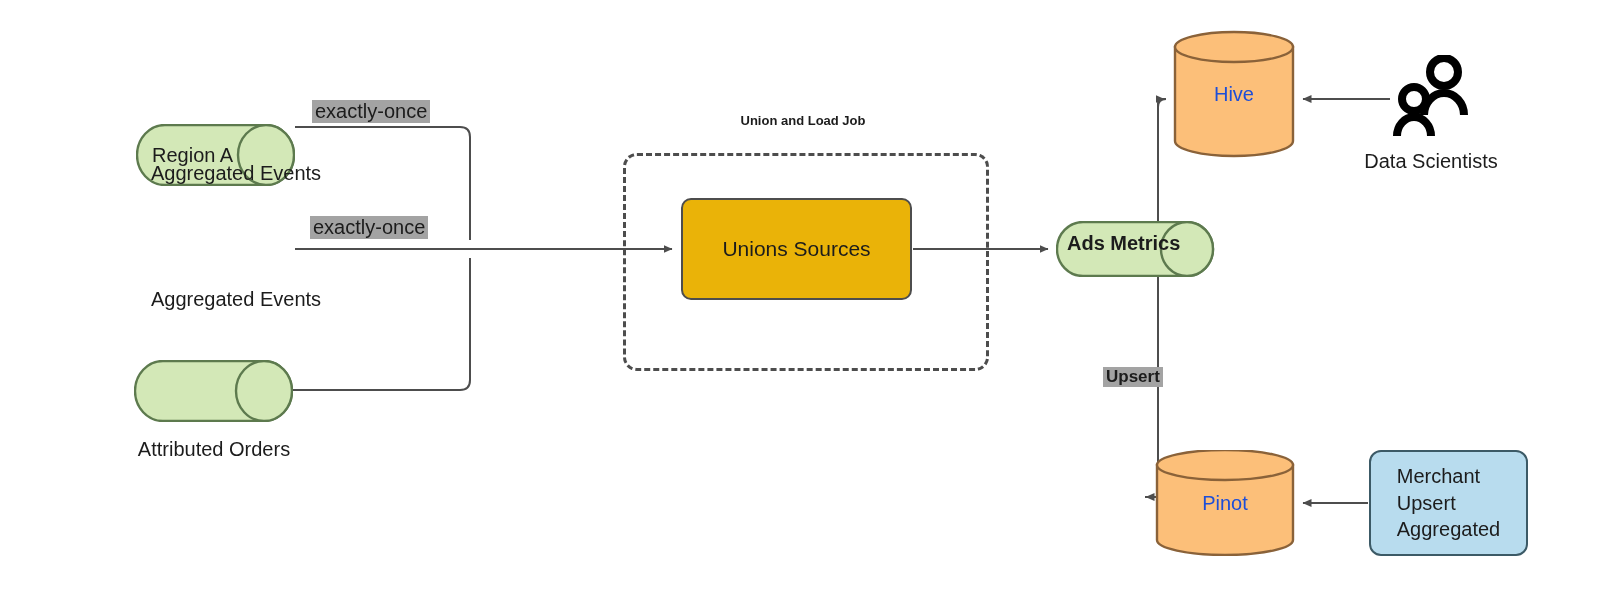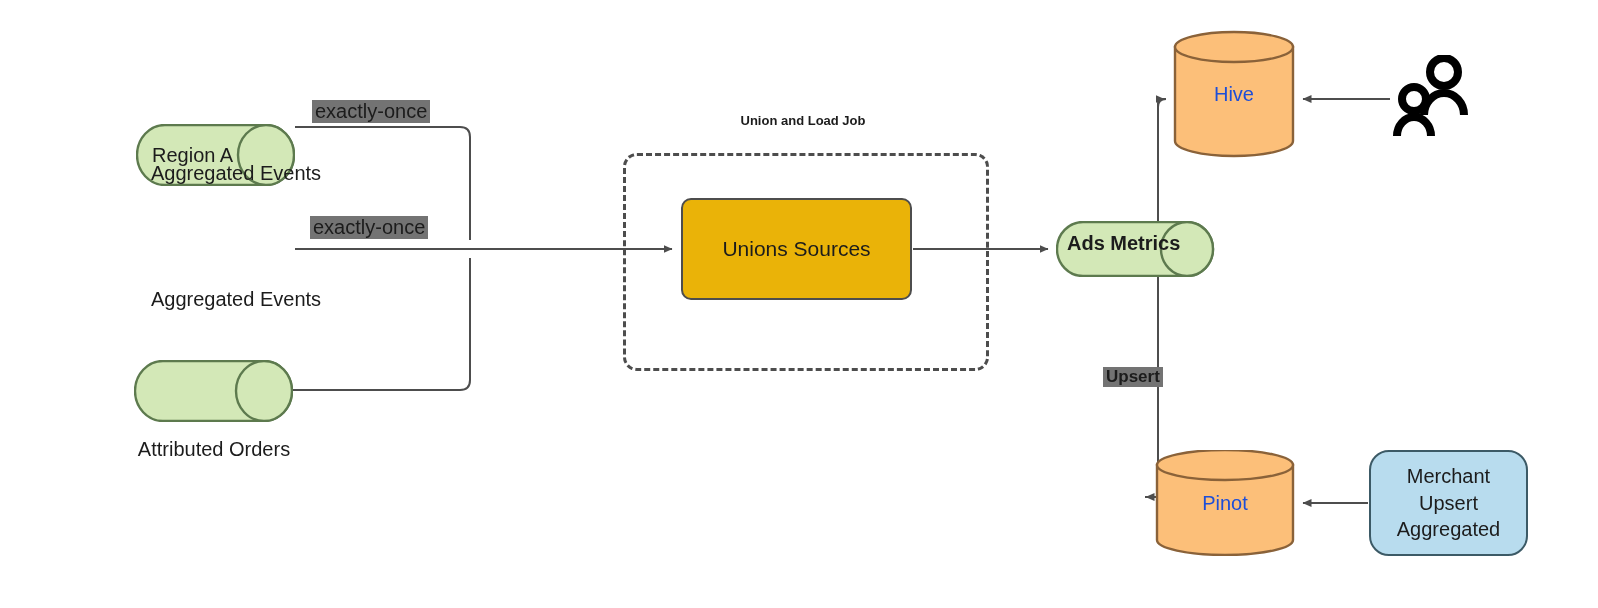--- a/index.html
+++ b/index.html
@@ -69,21 +69,21 @@
     color: #1c1c1c;
     white-space: nowrap;
     text-align: center;
   }
   
   .edge-label {
     position: absolute;
     font-size: 20px;
     color: #1c1c1c;
     white-space: nowrap;
-    background: #737373;
+    background: #a3a3a3;
     padding: 0 3px;
   }
   .edge-label.bold {
     font-weight: bold;
     font-size: 17px;
   }
   
   .group-box {
     position: absolute;
     border: 3px dashed #4d4d4d;
@@ -110,25 +110,25 @@
     justify-content: center;
     font-size: 21px;
     color: #1c1c1c;
   }
   
   .blue-box {
     position: absolute;
     box-sizing: border-box;
     background: #b8dcee;
     border: 2px solid #3c5a66;
-    border-radius: 20px;
+    border-radius: 12px;
     display: flex;
     align-items: center;
     justify-content: center;
-    text-align: center;
+    text-align: left;
     font-size: 20px;
     line-height: 1.32;
     color: #1c1c1c;
     padding: 4px 8px;
   }
   
   .actor { position: absolute; }
   .actor svg { display: block; }
 </style>
 </head>
@@ -208,20 +208,21 @@
   <div class="actor" style="left:1388px; top:55px; width:86px; height:84px;">
     <svg width="86" height="84" viewBox="0 0 86 84" xmlns="http://www.w3.org/2000/svg">
 
       <circle cx="56" cy="17" r="14" fill="none" stroke="#000000" stroke-width="8"></circle>
       <path d="M36,60 A20,22 0 0 1 76,60" fill="none" stroke="#000000" stroke-width="8" stroke-linecap="butt"></path>
 
       <circle cx="26" cy="44" r="12" fill="none" stroke="#000000" stroke-width="8"></circle>
       <path d="M9,81 A17,19 0 0 1 43,81" fill="none" stroke="#000000" stroke-width="8" stroke-linecap="butt"></path>
     </svg>
   </div>
+  <div class="caption" style="left:1336px; top:150px; width:190px;">Data Scientists</div>
 
   <div class="cyl-v" style="left:1155px; top:450px; width:140px; height:106px;">
     <svg width="140" height="106" viewBox="0 0 140 106" xmlns="http://www.w3.org/2000/svg">
       <path d="M2,15 V90 A68,15 0 0 0 138,90 V15 Z" fill="#fcbf79" stroke="#8a6239" stroke-width="2.4"></path>
       <ellipse cx="70" cy="15" rx="68" ry="15" fill="#fcbf79" stroke="#8a6239" stroke-width="2.4"></ellipse>
     </svg>
     <div class="cyl-v-label">Pinot</div>
   </div>
 
   <div class="blue-box" style="left:1369px; top:450px; width:159px; height:106px;">

